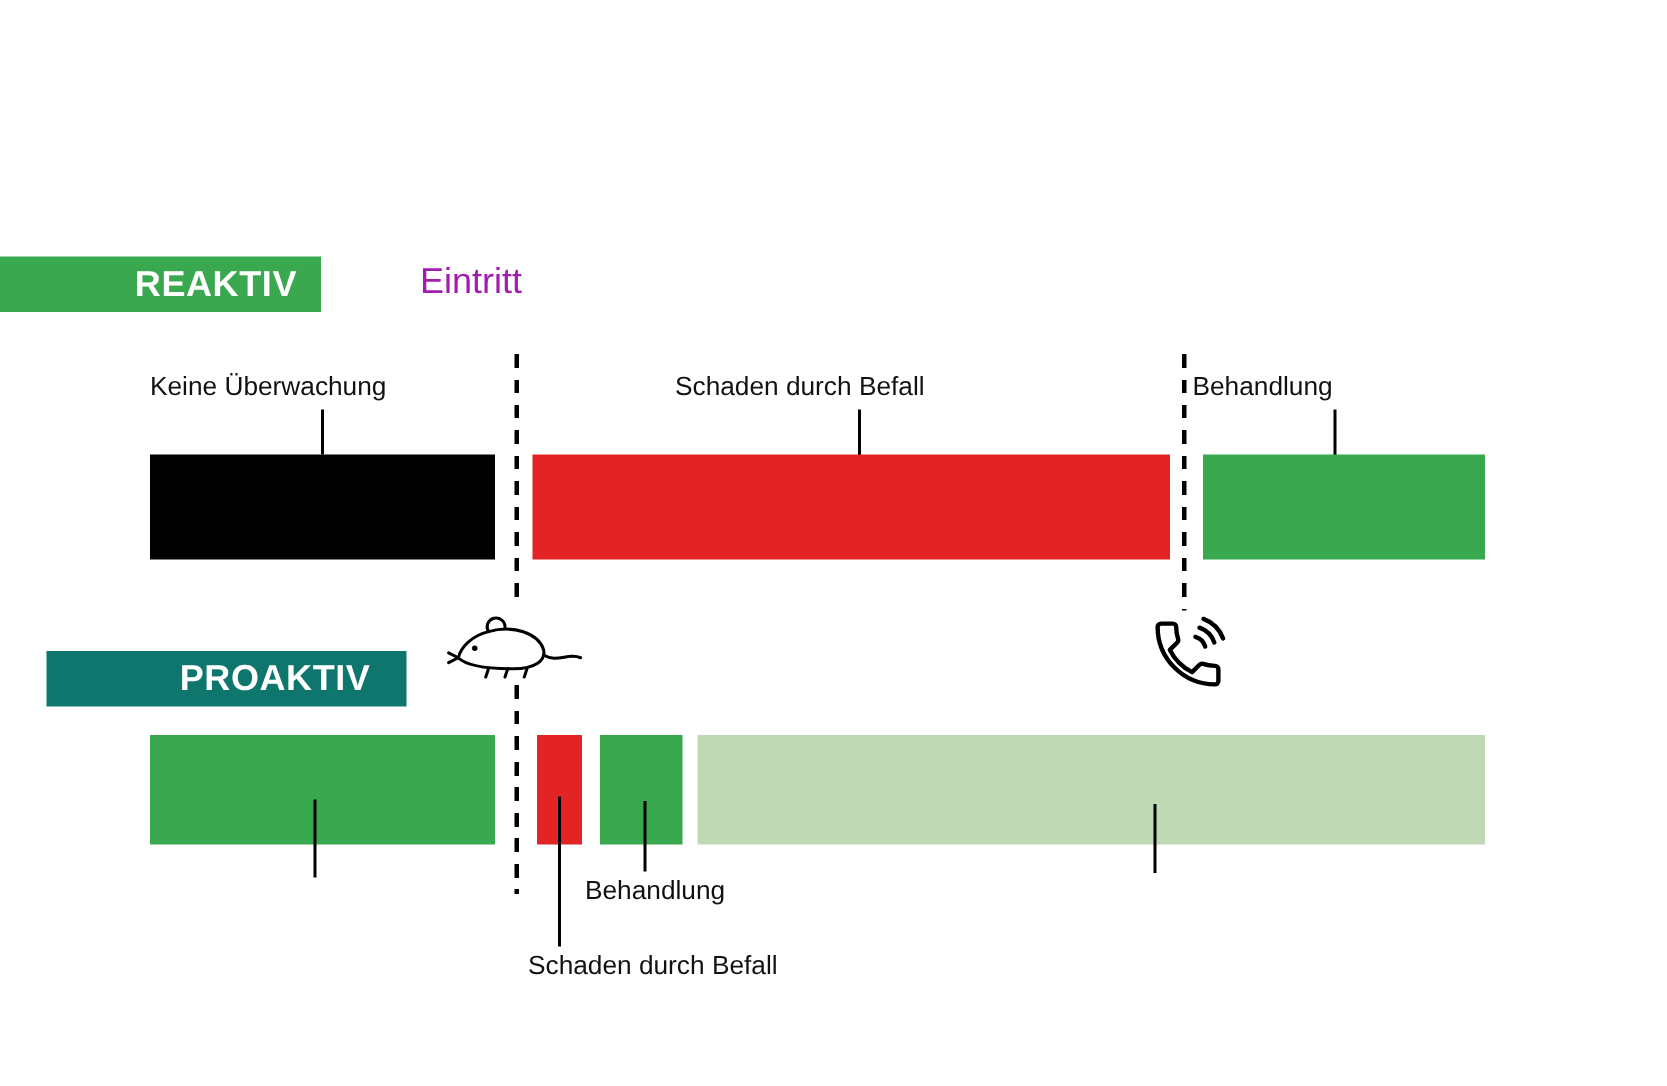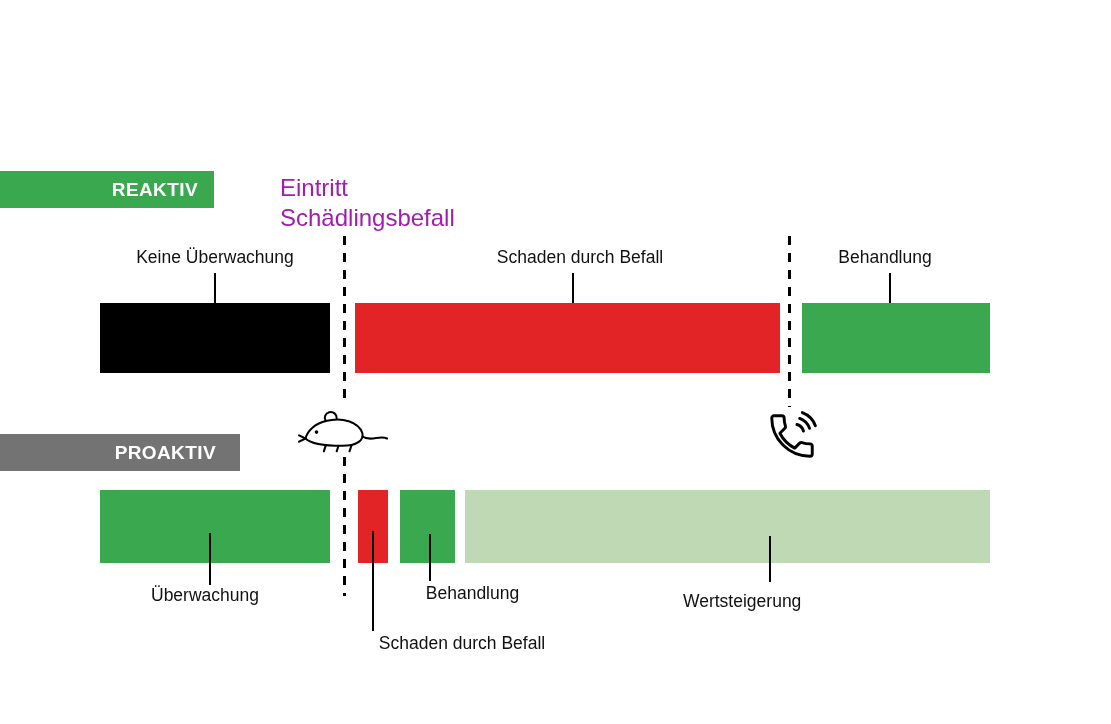--- a/index.html
+++ b/index.html
@@ -8,21 +8,21 @@
     position: relative;
     width: 1111px;
     height: 724px;
     background: #ffffff;
     overflow: hidden;
   }
   .badge {
     position: absolute;
     color: #ffffff;
     font-weight: bold;
-    font-size: 19px;
+    font-size: 24px;
     letter-spacing: 0.4px;
     display: flex;
     align-items: center;
     justify-content: flex-end;
     box-sizing: border-box;
   }
   .badge-reaktiv  { left: 0; top: 171px; width: 214px; height: 37px; padding-right: 16px; }
   .badge-proaktiv { left: 0; top: 434px; width: 240px; height: 37px; padding-right: 24px; }
 
   .milestone {
@@ -48,21 +48,21 @@
   .bar-r2 { left: 355px; top: 303px; width: 425px; height: 70px; }
   .bar-r3 { left: 802px; top: 303px; width: 188px; height: 70px; }
   .bar-p1 { left: 100px; top: 490px; width: 230px; height: 73px; }
   .bar-p2 { left: 358px; top: 490px; width: 30px;  height: 73px; }
   .bar-p3 { left: 400px; top: 490px; width: 55px;  height: 73px; }
   .bar-p4 { left: 465px; top: 490px; width: 525px; height: 73px; }
 
   .seg-label {
     position: absolute;
     font-size: 17.5px;
-    text-align: center;
+    text-align: left;
     white-space: nowrap;
     color: #111111;
   }
   .lbl-keine      { left: 100px; top: 247px; width: 230px; }
   .lbl-schaden-r  { left: 450px; top: 247px; width: 260px; }
   .lbl-behand-r   { left: 795px; top: 247px; width: 180px; }
   .lbl-ueberw     { left: 95px;  top: 585px; width: 220px; }
   .lbl-behand-p   { left: 390px; top: 583px; width: 165px; }
   .lbl-schaden-p  { left: 352px; top: 633px; width: 220px; }
   .lbl-gesparte   { left: 683px; top: 583px; width: 280px; text-align: left; line-height: 36px; }
@@ -92,21 +92,20 @@
 </style>
 </head>
 <body>
 
 <div class="canvas">
 
   <div class="badge badge-reaktiv" style="background-color: rgb(58, 168, 79);">REAKTIV</div>
 
   <div class="milestone milestone-1">
     <div>Eintritt</div>
-    <div>Schädlingsbefall</div>
   </div>
   <div class="milestone milestone-2">
   </div>
 
   <div class="dash dash-1"></div>
   <div class="dash dash-2"></div>
 
   <div class="seg-label lbl-keine">Keine Überwachung</div>
   <div class="seg-label lbl-schaden-r">Schaden durch Befall</div>
   <div class="seg-label lbl-behand-r">Behandlung</div>
@@ -136,32 +135,30 @@
     <svg viewBox="0 0 24 24" width="54" height="54" aria-hidden="true">
       <g fill="none" stroke="#000" stroke-width="1.3" stroke-linecap="round" stroke-linejoin="round">
         <path d="M6.62,10.79c1.44,2.83 3.76,5.14 6.59,6.59l2.2,-2.2c0.27,-0.27 0.67,-0.36 1.02,-0.24 1.12,0.37 2.33,0.57 3.57,0.57 0.55,0 1,0.45 1,1V20c0,0.55 -0.45,1 -1,1 -9.39,0 -17,-7.61 -17,-17 0,-0.55 0.45,-1 1,-1h3.5c0.55,0 1,0.45 1,1 0,1.25 0.2,2.45 0.57,3.57 0.11,0.35 0.03,0.74 -0.25,1.02l-2.2,2.2z"></path>
         <path d="M14.2,6.9 a4.2,4.2 0 0 1 2.9,2.9"></path>
         <path d="M15.4,4.2 a7.2,7.2 0 0 1 4.4,4.4"></path>
         <path d="M16.6,1.6 a10,10 0 0 1 5.8,5.8"></path>
       </g>
     </svg>
   </div>
 
-  <div class="badge badge-proaktiv" style="background-color: #737373;">PROAKTIV</div>
+  <div class="badge badge-proaktiv" style="background-color: #0f766e; margin-left: 31px;">PROAKTIV</div>
 
   <div class="bar bar-p1" style="background-color: rgb(58, 168, 79);"></div>
   <div class="bar bar-p2" style="background-color: rgb(226, 36, 38);"></div>
   <div class="bar bar-p3" style="background-color: rgb(58, 168, 79);"></div>
   <div class="bar bar-p4" style="background-color: rgb(190, 217, 180);"></div>
 
   <div class="connector c-ueberw"></div>
   <div class="connector c-schaden-p"></div>
   <div class="connector c-behand-p"></div>
   <div class="connector c-gesparte"></div>
 
-  <div class="seg-label lbl-ueberw">Überwachung</div>
   <div class="seg-label lbl-behand-p">Behandlung</div>
   <div class="seg-label lbl-schaden-p">Schaden durch Befall</div>
   <div class="seg-label lbl-gesparte">
-    <div>Wertsteigerung</div>
   </div>
 
 </div>
 
 </body></html>

